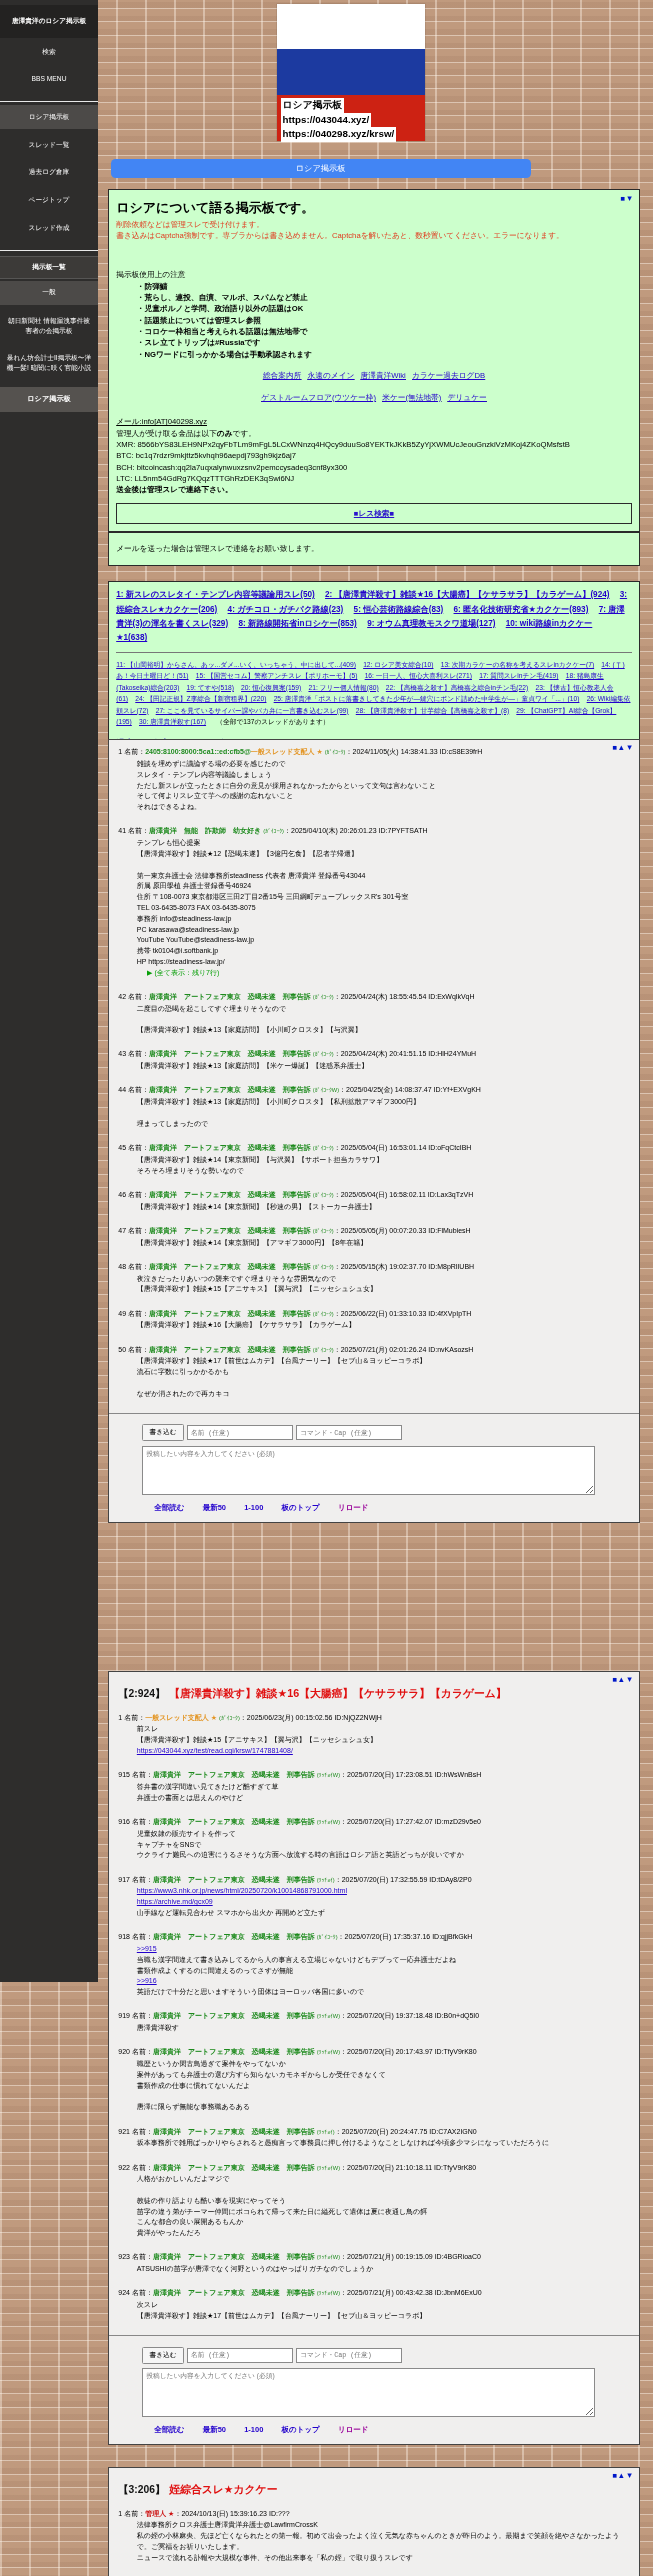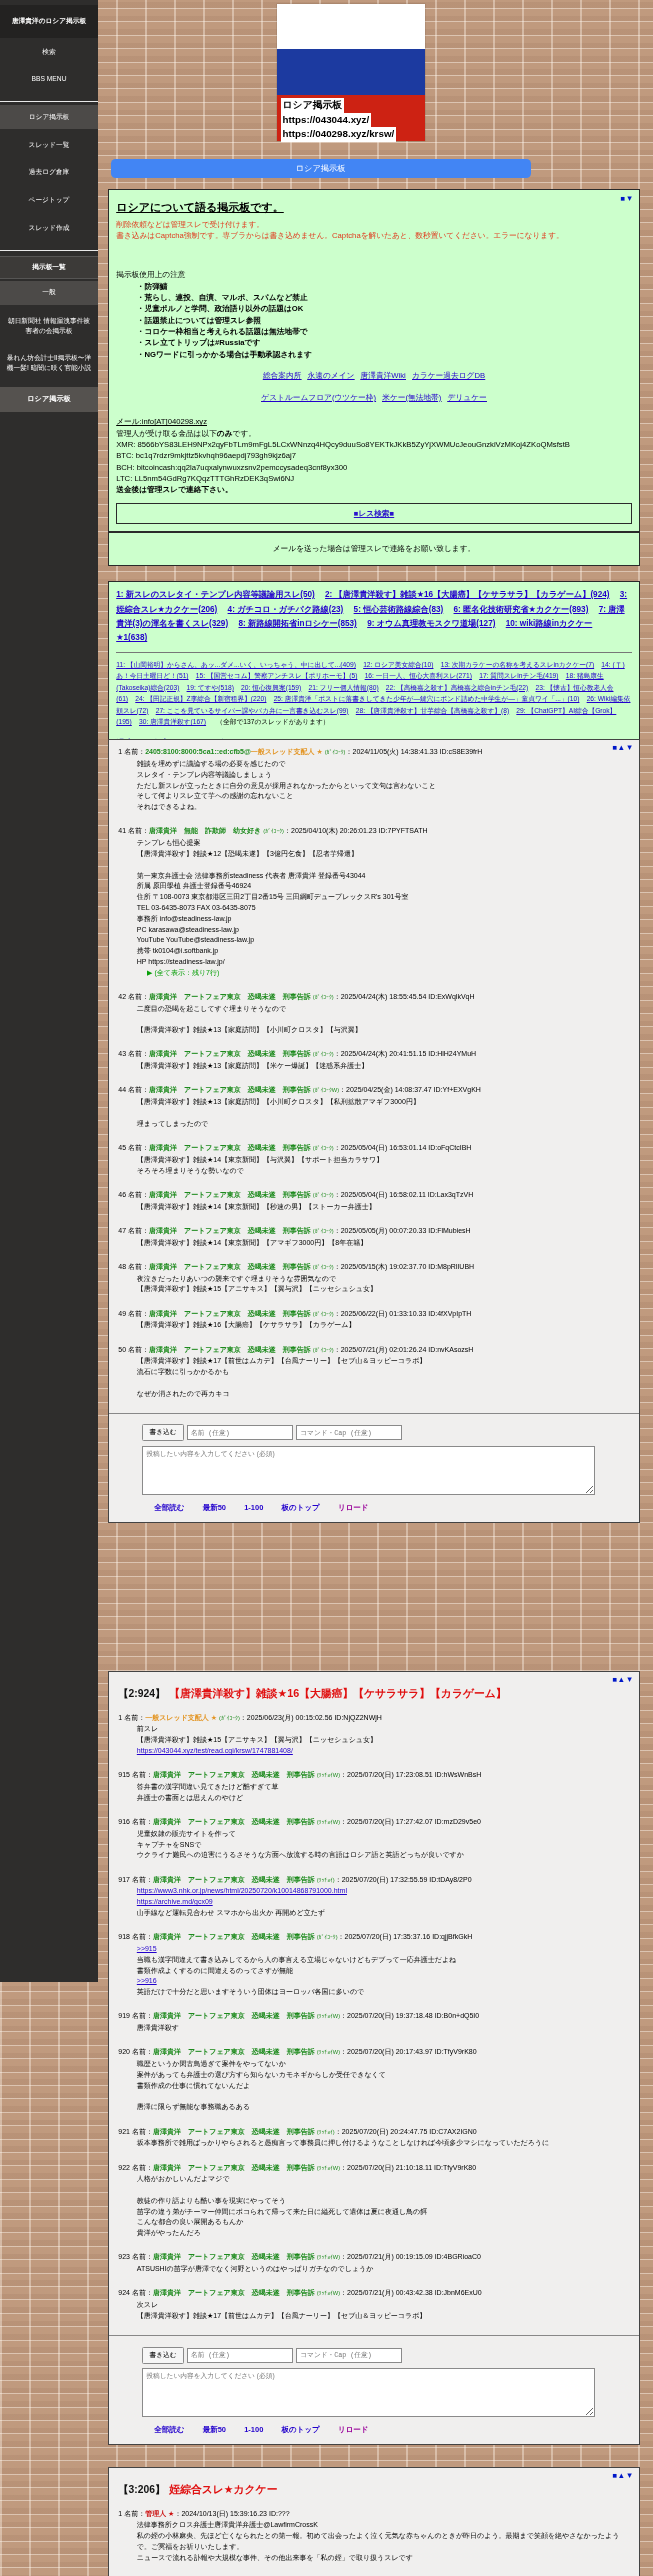--- a/index.html
+++ b/index.html
@@ -30,23 +30,23 @@
   .flag .st-r{height:34%;background:#cd2213;}
   .flag-caption{position:absolute;left:4.1px;top:94px;font-weight:bold;font-size:9.8px;line-height:1.5;color:#000;}
   .flag-caption span{background:#fff;padding:0 1.5px;display:table;white-space:nowrap;}
   
   .bluebar{position:absolute;left:2.6px;top:159px;width:420px;height:19px;background:#4285f4;border-radius:4.6px;
     color:#fff;font-size:8.2px;line-height:19px;text-align:center;}
   
   .gbox{position:absolute;left:0;width:532px;background:#ccffcc;border:0.5px solid #2a2a2a;box-sizing:border-box;
     font-size:7.7px;color:#000;padding:5.2px 7.2px;line-height:11.3px;}
   .gbox1{top:189px;}
-  .gbox2{top:532px;padding:10.3px 7.2px;text-align:center;}
+  .gbox2{top:532px;padding:10.3px 7.2px;}
   .navicons{position:absolute;top:3.1px;right:5.2px;color:#0018c8;font-size:7.7px;letter-spacing:0.5px;cursor:pointer;}
-  .g-title{font-weight:bold;font-size:11px;margin:7.2px 0 5.2px;text-decoration:underline;}
+  .g-title{font-weight:bold;font-size:13px;margin:7.2px 0 5.2px;}
   .g-red{color:#e03a1e;}
   .g-rules-title{font-weight:normal;margin-top:28px;}
   .rule{font-weight:bold;margin-left:20.6px;}
   .g-links{text-align:center;margin:10.3px 0 0;text-decoration:underline;}
   .lnk{color:#2200cc;text-decoration:underline;cursor:pointer;margin:0 3.1px;}
   .g-mail{margin-top:13.4px;text-decoration:underline;}
   .wline{word-break:break-all;}
   .g-bold{font-weight:bold;}
   .search-strip{border:0.5px solid #2a2a2a;margin:7.2px 0 2.1px;text-align:center;padding:4.1px 0;}
   .search-strip a{color:#2b14cc;font-weight:bold;text-decoration:underline;cursor:pointer;}

